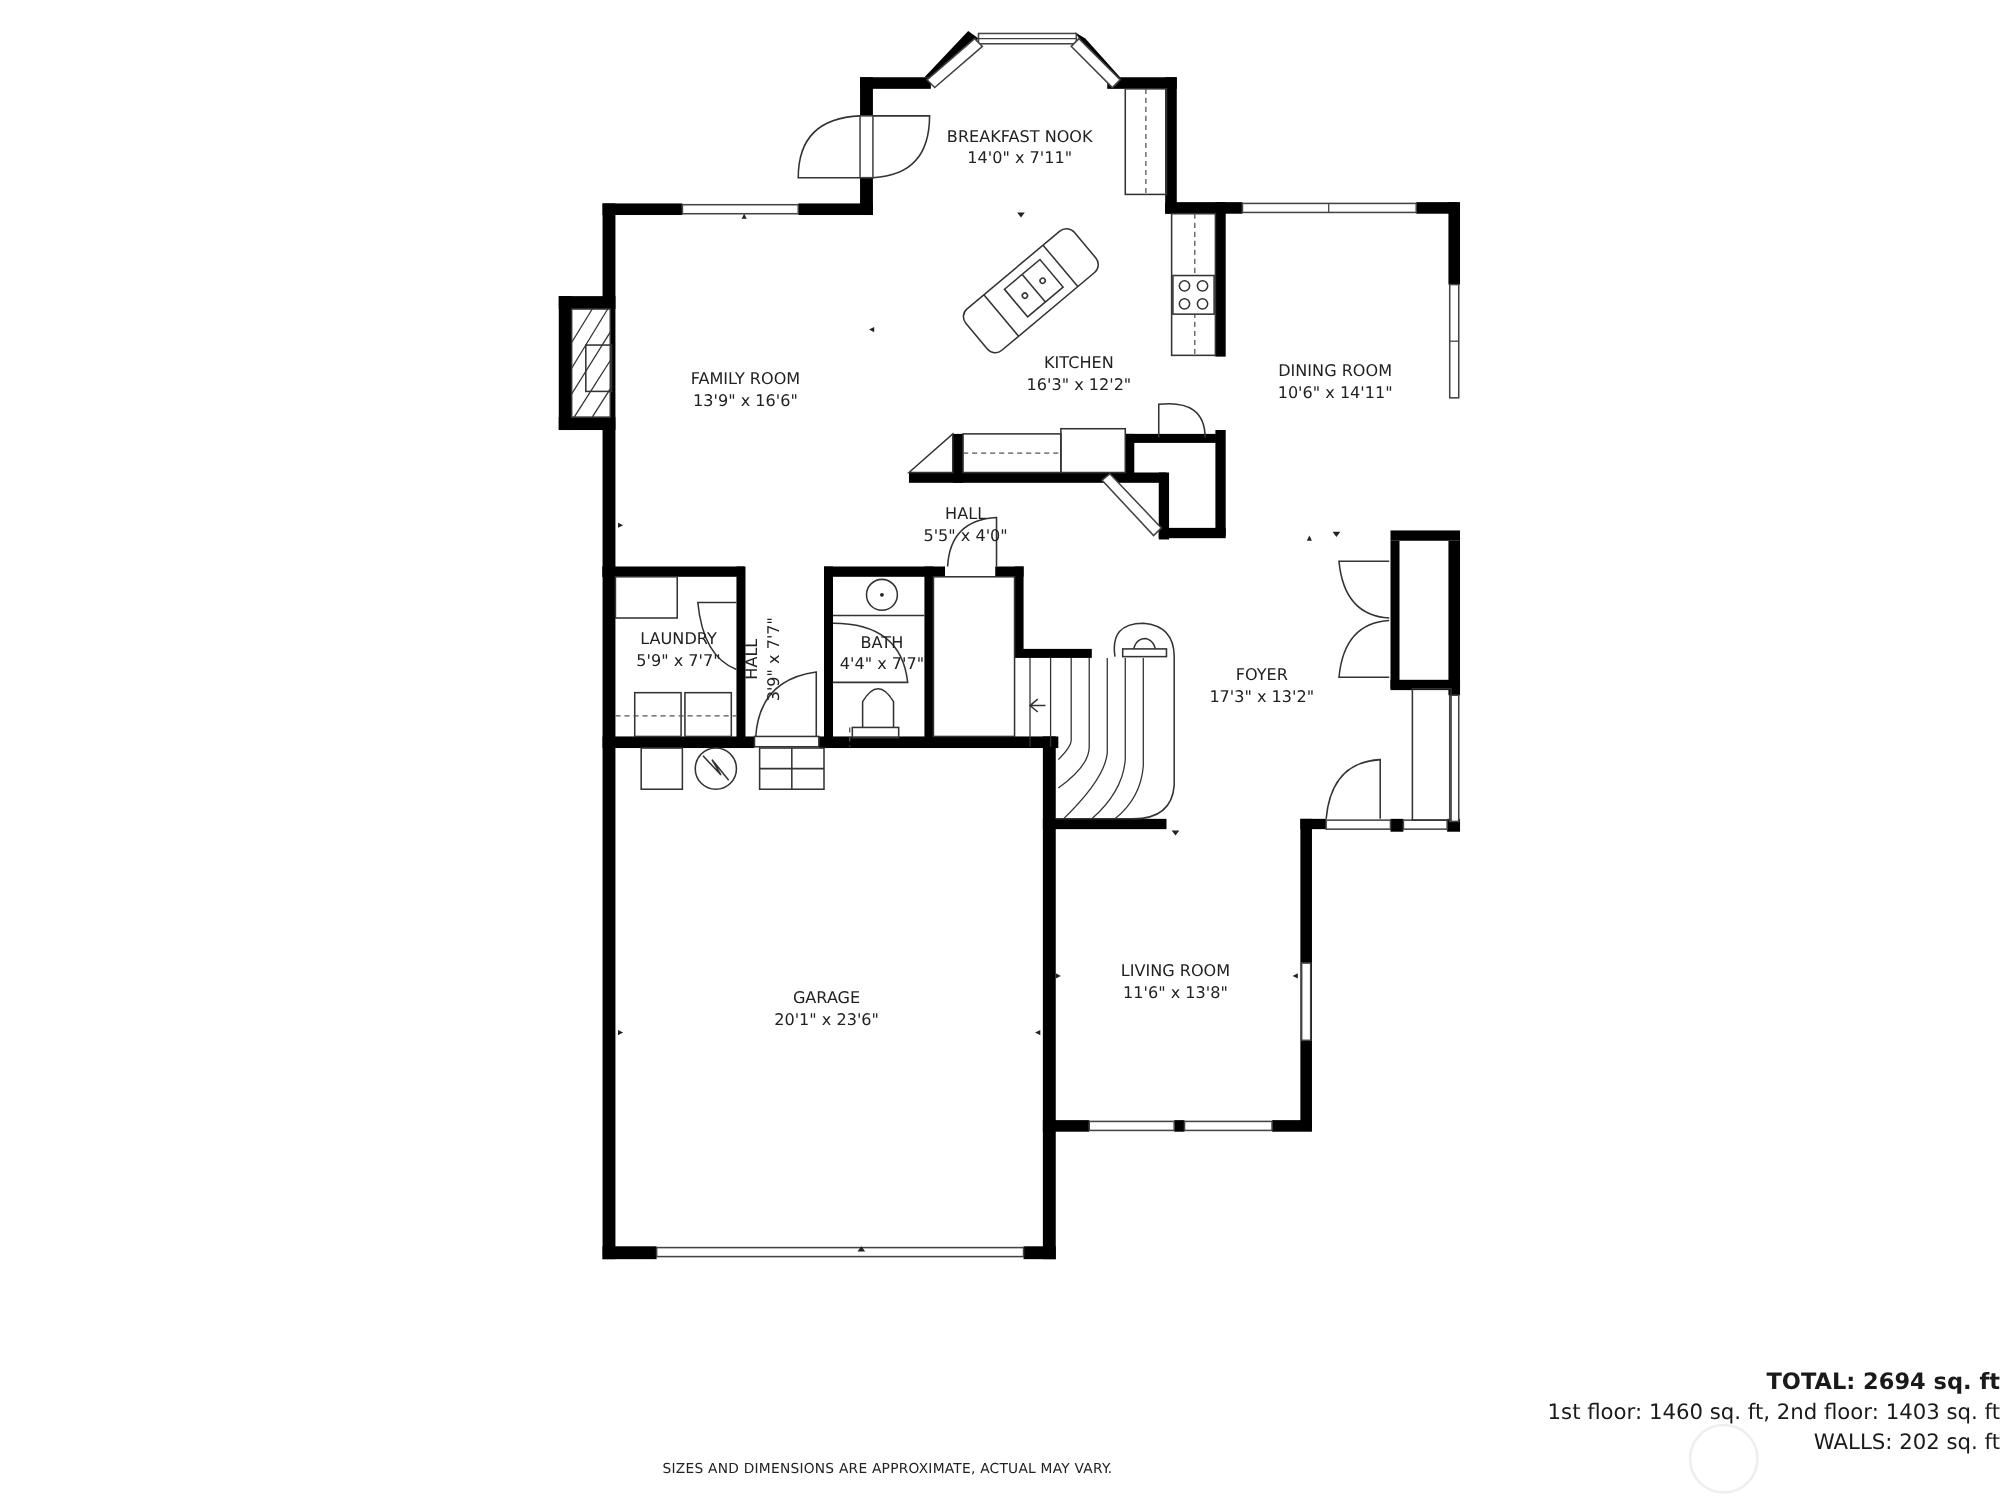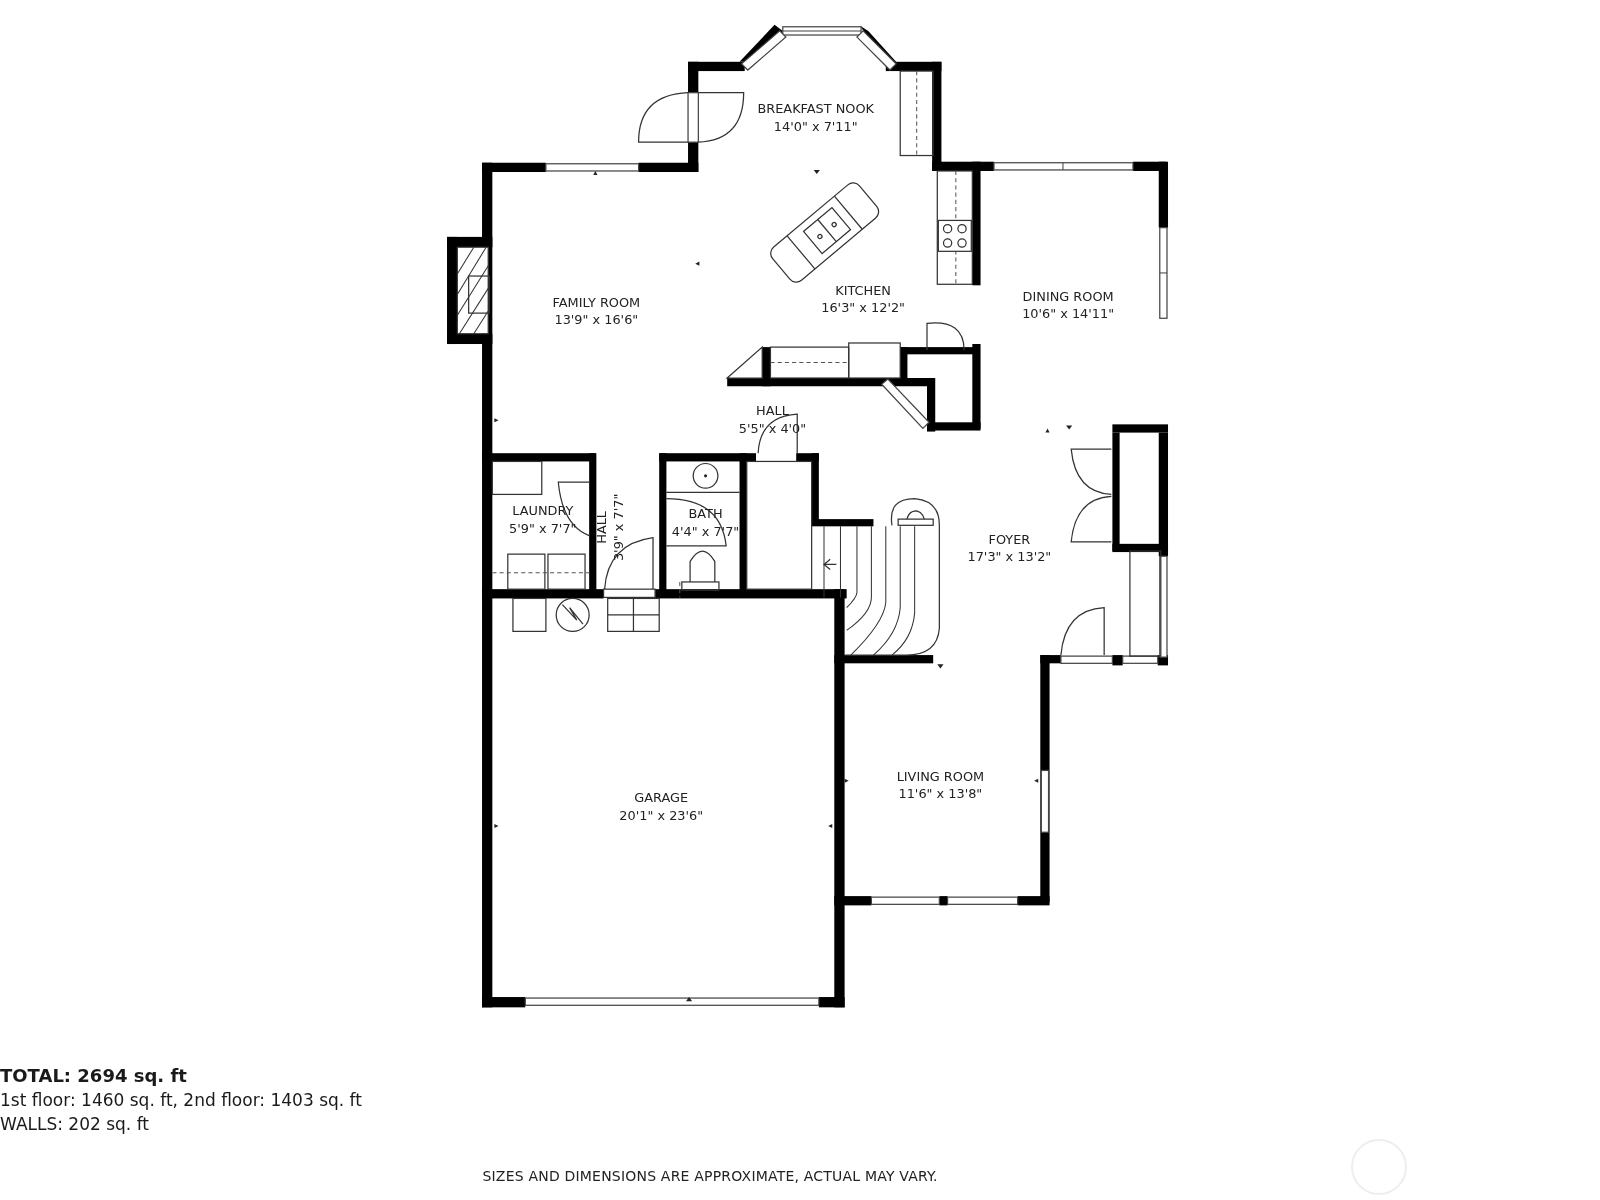--- a/index.html
+++ b/index.html
@@ -6,25 +6,25 @@
   body { width:1600px; height:1200px; position:relative; overflow:hidden;
          font-family:"DejaVu Sans", "Liberation Sans", sans-serif; color:#1a1a1a; }
   #plan { position:absolute; left:0; top:0; width:1600px; height:1200px; }
   .wall { fill:#000; }
   .thin { fill:none; stroke:#333; stroke-width:1.2; }
   .thinf { fill:#fff; stroke:#333; stroke-width:1.2; }
   .dash { fill:none; stroke:#555; stroke-width:1; stroke-dasharray:4 3; }
   .win { fill:#fff; stroke:#444; stroke-width:1.2; }
   .room-label { font-family:"DejaVu Sans", sans-serif; font-size:12.5px; fill:#222; text-anchor:middle; }
   .marker { fill:#222; }
-  #summary { position:absolute; left:0; width:1600px; text-align:left; top:1064px; }
+  #summary { position:absolute; left:0; width:1600px; text-align:right; top:1094px; }
   #summary .total { font-family:"DejaVu Sans", sans-serif; font-weight:bold; font-size:18px; line-height:24px; }
   #summary .line { font-family:"DejaVu Sans", sans-serif; font-size:17px; line-height:24px; }
   #disclaimer { position:absolute; left:0; width:1420px; top:1168px; text-align:center;
-                font-family:"DejaVu Sans", sans-serif; font-size:14px; letter-spacing:0.2px; color:#222; }
+                font-family:"DejaVu Sans", sans-serif; font-size:11px; letter-spacing:0.2px; color:#222; }
   #watermark { position:absolute; left:1351px; top:1139px; width:52px; height:52px;
                border:2px solid #eeeeee; border-radius:50%; }
 </style>
 </head>
 <body>
 
 <svg id="plan" viewBox="0 0 1600 1200" xmlns="http://www.w3.org/2000/svg">
   <g transform="scale(1.03)">
 
     <g>

